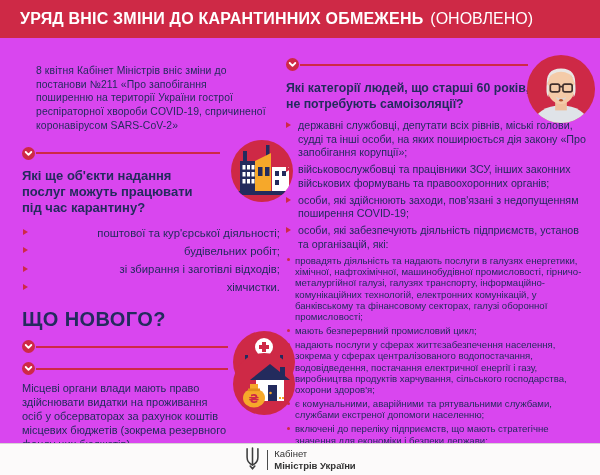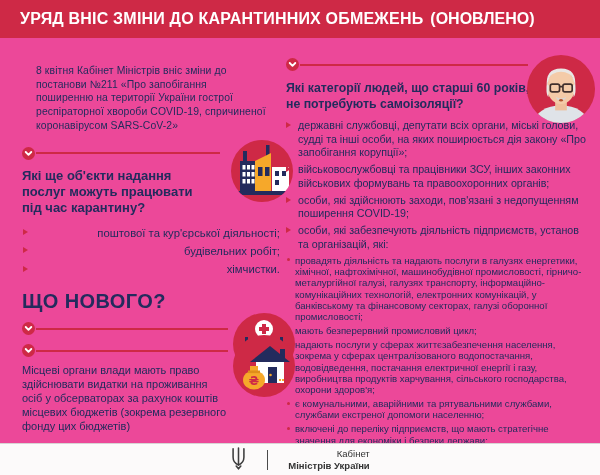--- a/index.html
+++ b/index.html
@@ -1,28 +1,28 @@
 <!DOCTYPE html>
 <html><head>
 <meta charset="utf-8">
 <style>
   html,body{margin:0;padding:0;}
   #page{
     position:relative;width:600px;height:475px;overflow:hidden;
-    background:#ec4899;font-family:"Liberation Sans",sans-serif;
+    background:#d946ef;font-family:"Liberation Sans",sans-serif;
     color:#232b5d;
   }
   
   .header{
     position:absolute;top:0;left:0;right:0;height:38px;background:#ce2946;
     display:flex;align-items:center;padding:0 20px;box-sizing:border-box;
     color:#fff;white-space:nowrap;
   }
   .header .t-bold{font-weight:bold;font-size:16px;letter-spacing:.2px;}
-  .header .t-reg{font-weight:bold;font-size:16px;margin-left:7px;}
+  .header .t-reg{font-weight:normal;font-size:16px;margin-left:7px;}
   
   .col-left{position:absolute;left:22px;top:50px;width:258px;}
   .col-right{position:absolute;left:286px;top:50px;width:304px;}
   
   .divider{display:flex;align-items:center;}
   .divider svg{flex:0 0 auto;display:block;}
   .divider .line{flex:1;height:2px;background:#ce2946;margin-left:1px;}
   
   .intro{font-size:10.4px;line-height:1.32;margin:14px;letter-spacing:.1px;}
   .sec{position:relative;}
@@ -61,21 +61,21 @@
   .r-sub li{
     position:relative;padding-left:9px;font-size:9.6px;line-height:1.18;margin-bottom:2.5px;
   }
   .r-sub li::before{
     content:"";position:absolute;left:1px;top:3.5px;width:3px;height:3px;border-radius:50%;
     background:#ce2946;
   }
   
   .footer{
     position:absolute;left:0;right:0;bottom:0;height:31px;background:#fcfafa;
-    border-top:1px solid #d8d4d4;display:flex;align-items:center;justify-content:center;gap:20px;text-align:right;
+    border-top:1px solid #d8d4d4;display:flex;align-items:center;justify-content:center;gap:6px;
   }
   .footer .vline{width:1px;height:20px;background:#4a4a4a;}
   .footer .org{font-size:9.5px;line-height:1.2;color:#333;}
   .footer .org .l2{font-weight:bold;}
 </style>
 </head>
 <body>
 
 <div id="page">
 
@@ -126,20 +126,21 @@
             <rect x="28" y="28" width="4.5" height="9" fill="#232b5d"></rect>
             <rect x="35" y="28" width="4.5" height="9" fill="#232b5d"></rect>
             <rect x="6" y="52" width="52" height="4" fill="#232b5d"></rect>
           </g>
         </svg>
       </span>
       <h2 class="sec-heading">Які ще об'єкти надання послуг можуть працювати під час карантину?</h2>
       <ul class="bullets">
         <li>поштової та кур'єрської діяльності;</li>
         <li>будівельних робіт;</li>
+        <li>зі збирання і заготівлі відходів;</li>
         <li>хімчистки.</li>
       </ul>
     </div>
 
     <h2 class="wn-title">ЩО НОВОГО?</h2>
 
     <div class="sec wn-item">
       <div class="divider">
         <span>
           <svg width="13" height="13" viewBox="0 0 14 14">
@@ -225,21 +226,21 @@
             <line x1="34.5" y1="33.5" x2="38" y2="33.5" stroke="#40302c" stroke-width="1.7"></line>
             <path d="M30.5 44 q5.5 3.5 11 0 q-2 4.5 -5.5 4.5 q-3.5 0 -5.5 -4.5 z" fill="#d9d6d3"></path>
             <ellipse cx="36" cy="47.5" rx="2" ry="1.3" fill="#b4552f"></ellipse>
           </g>
         </svg>
       </span>
       <h2 class="r-heading">Які категорії людей, що старші 60 років, не потребують самоізоляції?</h2>
     </div>
 
     <ul class="r-bullets">
-      <li>державні службовці, депутати всіх органи, міські голови, судді та інші особи, на яких поширюється дія закону «Про запобігання корупції»;</li>
+      <li>державні службовці, депутати всіх рівнів, міські голови, судді та інші особи, на яких поширюється дія закону «Про запобігання корупції»;</li>
       <li>військовослужбовці та працівники ЗСУ, інших законних військових формувань та правоохоронних органів;</li>
       <li>особи, які здійснюють заходи, пов'язані з недопущенням поширення COVID-19;</li>
       <li>особи, які забезпечують діяльність підприємств, установ та організацій, які:</li>
     </ul>
 
     <ul class="r-sub">
       <li>провадять діяльність та надають послуги в галузях енергетики, хімічної, нафтохімічної, машинобудівної промисловості, гірничо-металургійної галузі, галузях транспорту, інформаційно-комунікаційних технологій, електронних комунікацій, у банківському та фінансовому секторах, галузі оборонної промисловості;</li>
       <li>мають безперервний промисловий цикл;</li>
       <li>надають послуги у сферах життєзабезпечення населення, зокрема у сферах централізованого водопостачання, водовідведення, постачання електричної енергії і газу, виробництва продуктів харчування, сільського господарства, охорони здоров'я;</li>
       <li>є комунальними, аварійними та рятувальними службами, службами екстреної допомоги населенню;</li>

